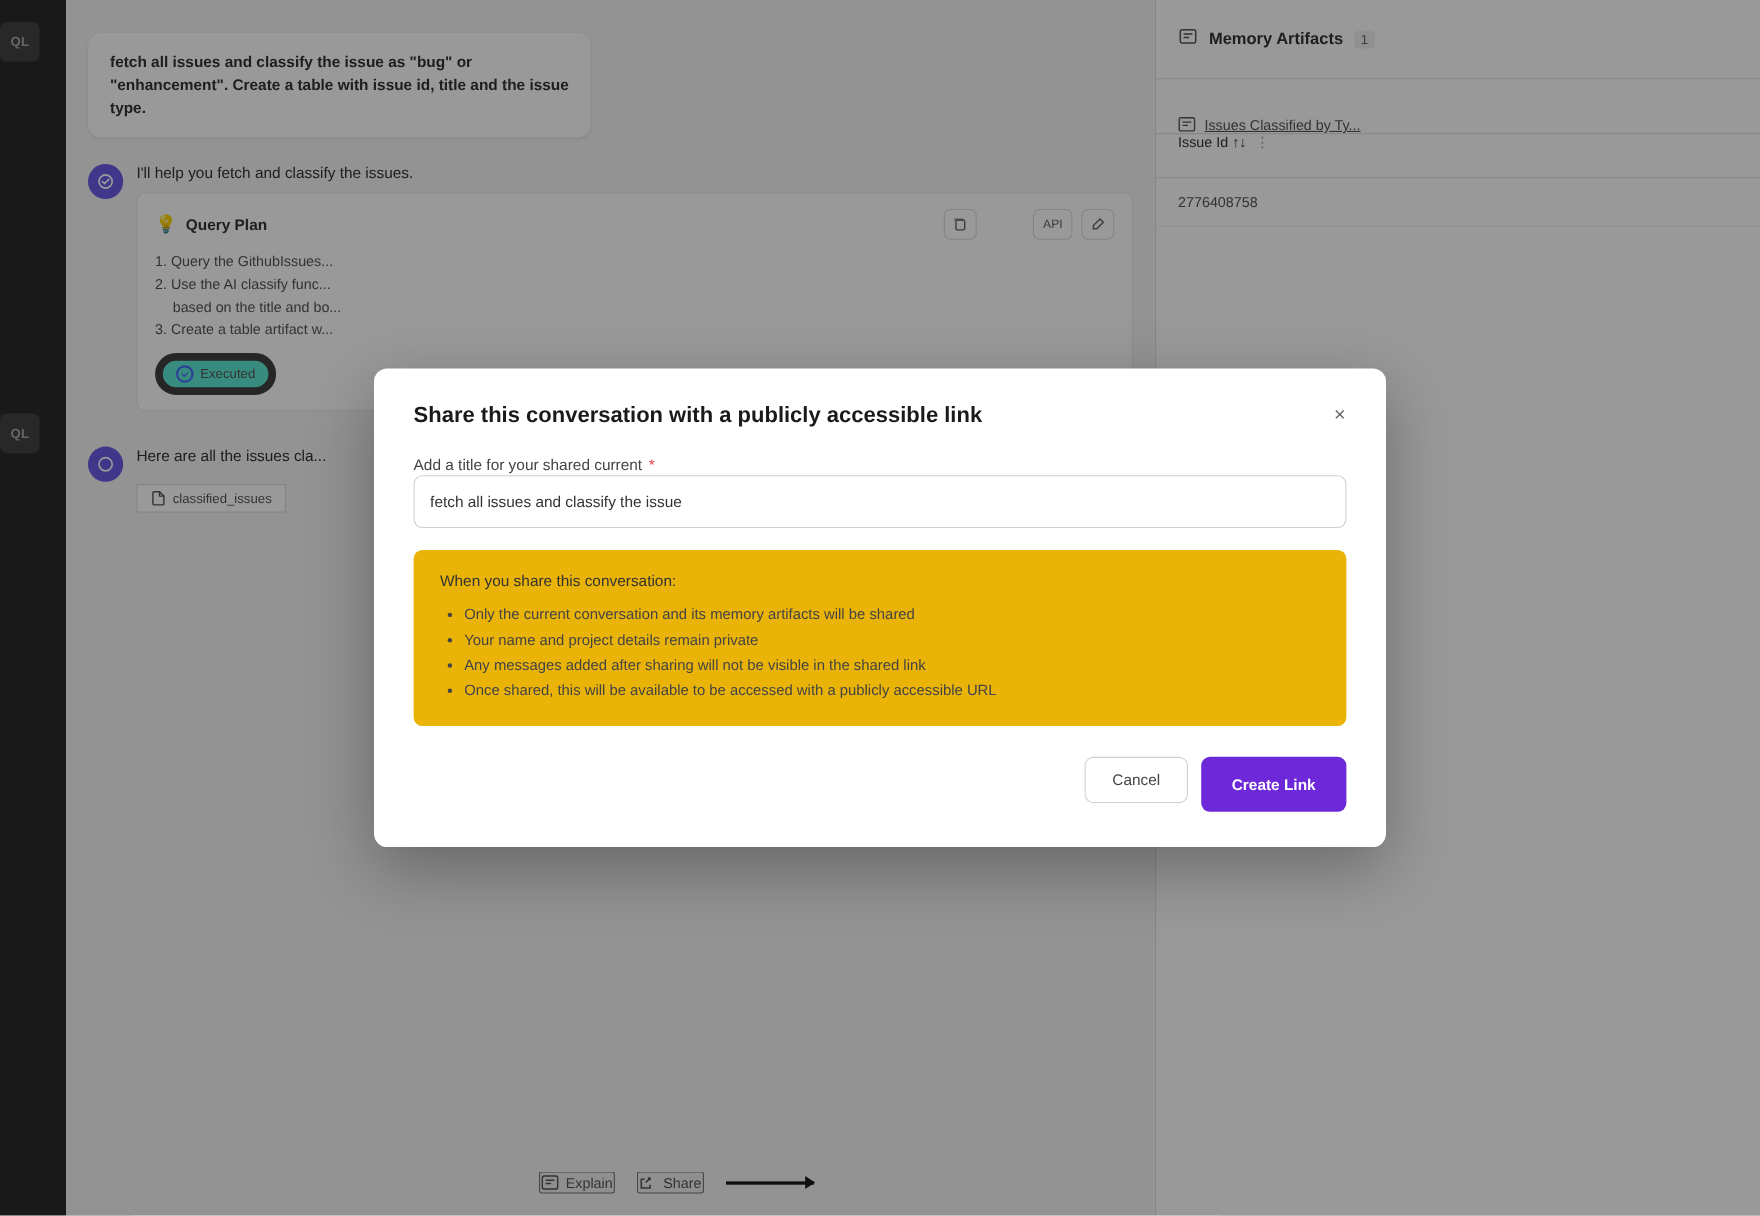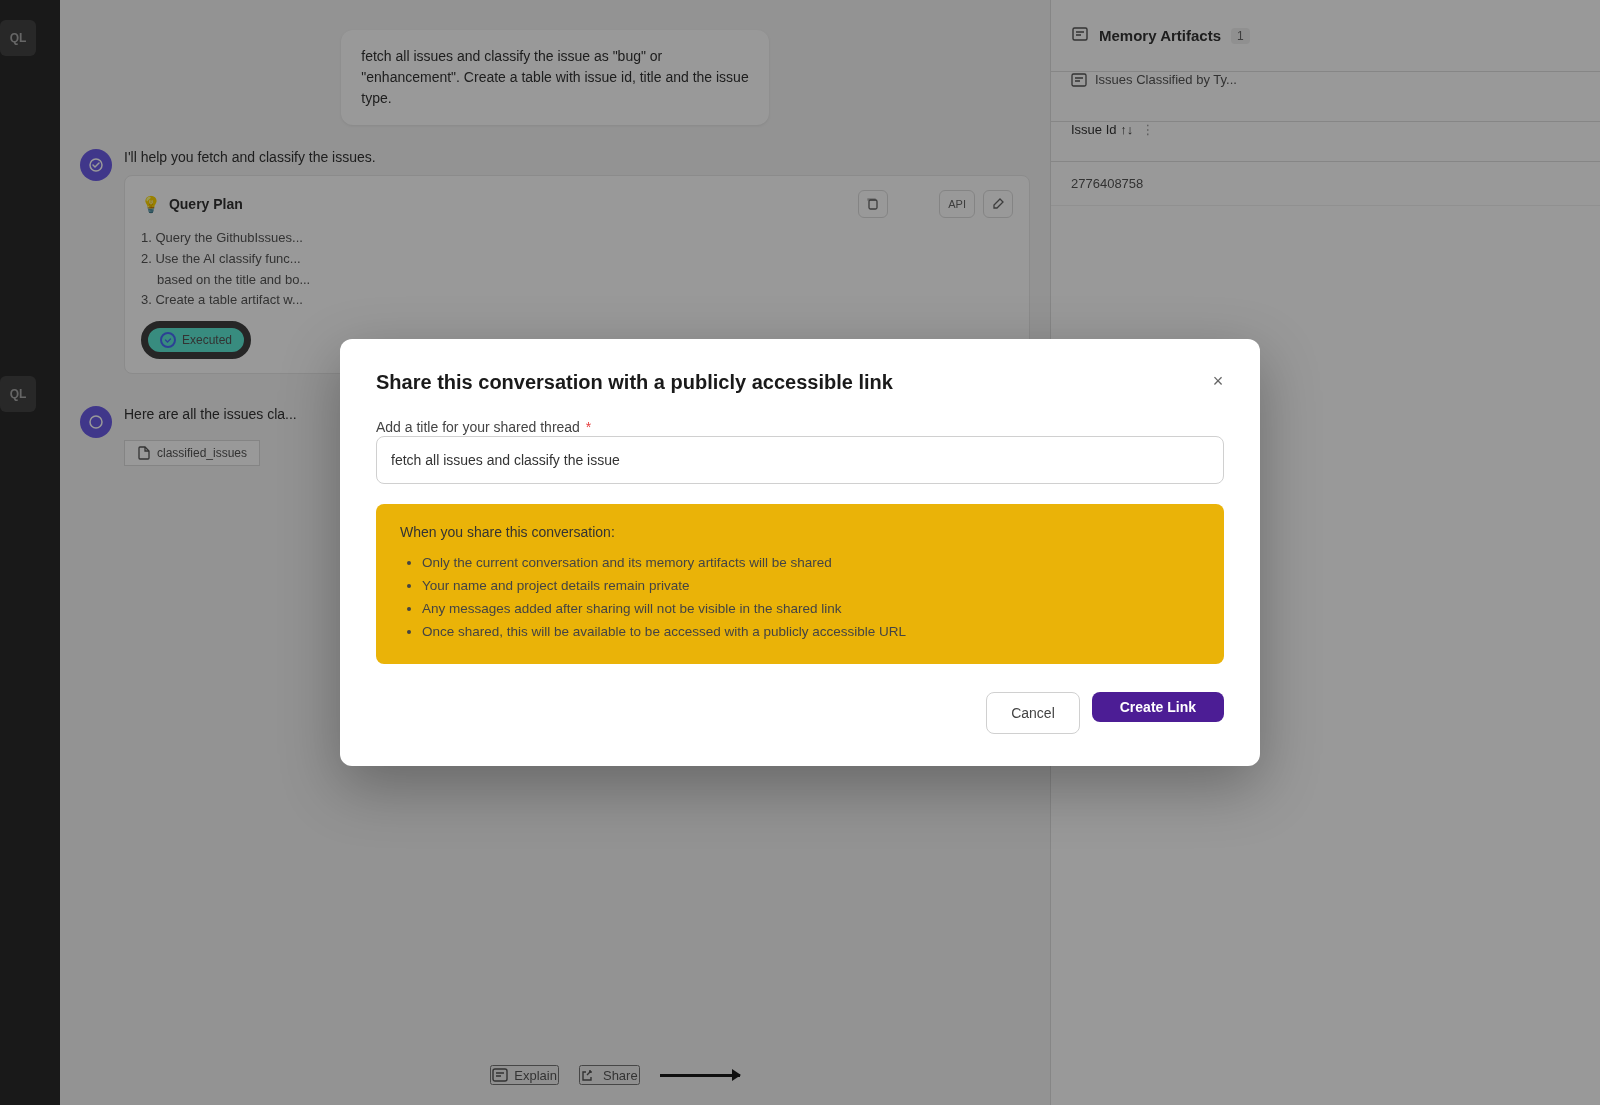--- a/index.html
+++ b/index.html
@@ -193,25 +193,26 @@
       border-radius: 4px;
       padding: 1px 6px;
       font-size: 12px;
       color: #666;
     }
 
     .panel-sub-header {
       height: 50px;
       border-bottom: 1px solid #e0e0e0;
       display: flex;
-      align-items: flex-start;
+      align-items: flex-end;
       padding: 0 20px;
       gap: 8px;
       font-size: 13px;
       color: #555;
+      text-decoration: underline;
     }
 
     .table-header-row {
       height: 40px;
       border-bottom: 1px solid #e0e0e0;
       display: flex;
       align-items: flex-start;
       padding: 0 20px;
       font-size: 13px;
       color: #333;
@@ -358,25 +359,25 @@
       border: 1.5px solid #d0d0d0;
       border-radius: 8px;
       background: white;
       font-size: 14px;
       color: #444;
       cursor: pointer;
       font-weight: 500;
     }
 
     .btn-create {
-      height: 30px;
+      height: 50px;
       padding: 0 28px;
       border: none;
       border-radius: 8px;
-      background: #4c1d95;
+      background: #6d28d9;
       font-size: 14px;
       color: white;
       cursor: pointer;
       font-weight: 600;
     }
 
     
     .file-badge {
       display: inline-flex;
       align-items: center;
@@ -388,21 +389,21 @@
       font-size: 12px;
       color: #555;
       margin-top: 10px;
     }
   </style>
 </head>
 <body>
 
 <div class="chat-area">
 
-  <div style="display: flex; justify-content: center; margin-top: 10px;">
+  <div style="display: flex; justify-content: flex-start; margin-top: 10px; font-weight: bold;">
     <div class="message-user">
       <span style="white-space: pre-line;">fetch all issues and classify the issue as "bug" or
 "enhancement". Create a table with issue id, title and the issue
 type.</span>
     </div>
   </div>
 
   <div class="assistant-container" style="margin-top: 8px;">
     <div class="assistant-avatar">
       <svg width="16" height="16" viewBox="0 0 16 16" fill="none">
@@ -529,21 +530,21 @@
 
 <div class="overlay">
   <div class="modal" role="dialog">
     <button class="modal-close">
       <span>×</span>
     </button>
 
     <h2 class="modal-title">Share this conversation with a publicly accessible link</h2>
 
     <label class="modal-label">
-      <span>Add a title for your shared thread</span>
+      <span>Add a title for your shared current</span>
       <span class="required">*</span>
     </label>
 
     <input class="modal-input" type="text" value="fetch all issues and classify the issue" style="">
 
     <div class="modal-info-box">
       <p class="modal-info-intro">When you share this conversation:</p>
       <ul class="modal-info-list">
         <li>Only the current conversation and its memory artifacts will be shared</li>
         <li>Your name and project details remain private</li>

